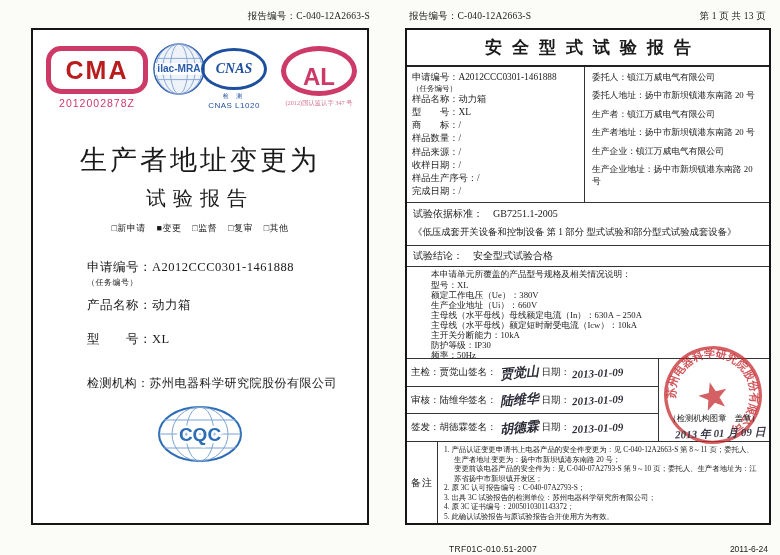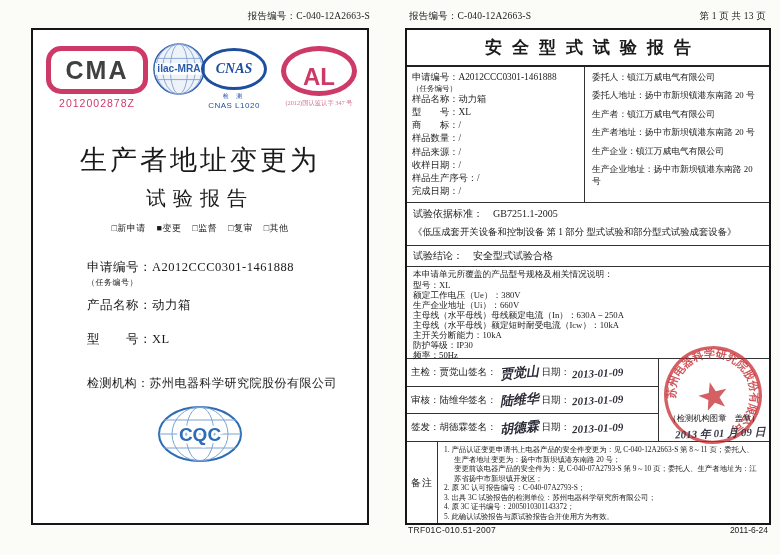--- a/index.html
+++ b/index.html
@@ -16,21 +16,21 @@
   .page{position:absolute;top:28px;background:#fff;border:2px solid #161616;box-sizing:border-box;}
   #left-page{left:31px;width:338px;height:497px;}
   #right-page{left:405px;width:366px;height:497px;display:flex;flex-direction:column;}
 
   
   .logo-row{position:absolute;top:10px;left:0;right:0;height:92px;}
   .cma-block{position:absolute;left:10px;top:6px;width:108px;text-align:center;}
   .cma-rect{width:92px;height:38px;margin:0 auto;border:5px solid #cd3a68;border-radius:15px;
     display:flex;align-items:center;justify-content:center;}
   .cma-rect span{font-family:"Liberation Sans","DejaVu Sans",sans-serif;font-weight:800;
-    font-size:25px;color:#404040;letter-spacing:2px;}
+    font-size:25px;color:#b91c1c;letter-spacing:2px;}
   .cma-num{margin-top:3px;font-size:10.5px;color:#cd3a68;letter-spacing:1px;
     font-family:"Liberation Sans",sans-serif;}
   .ilac-block{position:absolute;left:119px;top:2px;}
   .cnas-block{position:absolute;left:168px;top:8px;width:66px;text-align:center;}
   .cnas-oval{width:60px;height:36px;margin:0 auto;border:3px solid #1d4f9e;border-radius:50%;
     display:flex;align-items:center;justify-content:center;}
   .cnas-oval span{font-style:italic;font-weight:700;font-size:14px;color:#1d4f9e;}
   .cnas-sub1{font-size:6px;color:#1d4f9e;margin-top:2px;letter-spacing:3px;}
   .cnas-sub2{font-size:8px;color:#1d4f9e;letter-spacing:.5px;font-family:"Liberation Sans",sans-serif;}
   .al-block{position:absolute;left:240px;top:6px;width:92px;text-align:center;}
@@ -60,21 +60,21 @@
   .r-info{height:142px;border-bottom:1px solid #333;display:flex;box-sizing:border-box;}
   .r-info-left{width:178px;border-right:1px solid #333;padding:4px 5px;font-size:9.3px;
     line-height:13.2px;box-sizing:border-box;}
   .il-tiny{font-size:7.5px;line-height:9px;}
   .r-info-right{flex:1;padding:5px 7px 0 7px;font-size:8.8px;box-sizing:border-box;}
   .ir-line{margin-bottom:7px;line-height:11.5px;}
   .r-std{height:44px;border-bottom:1px solid #333;padding:4px 6px;box-sizing:border-box;}
   .std-l1{font-size:10px;margin-bottom:5px;}
   .std-l2{font-size:9.4px;}
   .r-concl{height:22px;border-bottom:1px solid #333;padding:3px 6px;font-size:10px;box-sizing:border-box;}
-  .r-specs{height:92px;border-bottom:1px solid #333;padding:2px 6px;font-size:8.7px;
+  .r-specs{height:92px;border-bottom:1px solid #333;padding:2px 24px;font-size:8.7px;
     line-height:10.1px;box-sizing:border-box;}
   .r-sign{height:86px;border-bottom:1px solid #333;display:flex;box-sizing:border-box;}
   .sign-left{width:252px;border-right:1px solid #333;display:flex;flex-direction:column;box-sizing:border-box;justify-content:flex-end;}
   .sign-line{flex:1;border-bottom:1px solid #333;display:flex;align-items:center;
     padding:0 4px;font-size:9.5px;white-space:nowrap;}
   .sign-line:last-child{border-bottom:none;}
   .hand{font-style:italic;display:inline-block;transform:rotate(-5deg);font-size:13px;
     font-weight:600;color:#2c2c38;margin:0 3px;}
   .hand-date{font-style:italic;display:inline-block;transform:rotate(-3deg);font-size:11px;
     font-weight:600;color:#2c2c38;margin-left:2px;}
@@ -84,21 +84,21 @@
   .seal-caption{position:absolute;bottom:17px;left:2px;right:2px;font-size:8.3px;
     text-align:center;z-index:2;}
   .seal-date{position:absolute;bottom:0;left:16px;font-size:11px;z-index:2;font-style:italic;
     font-weight:600;color:#3a3a4a;transform:rotate(-2deg);}
   .r-remarks{flex:1;display:flex;box-sizing:border-box;}
   .remark-label{width:30px;border-right:1px solid #333;display:flex;align-items:center;
     justify-content:center;font-size:10px;letter-spacing:1px;}
   .remark-body{flex:1;padding:3px 5px 2px 6px;font-size:7.4px;line-height:9.5px;}
   .remark-line.ind{padding-left:10px;}
 
-  .footer{position:absolute;top:525px;font-size:8.5px;font-family:"Liberation Sans","DejaVu Sans",sans-serif;}
+  .footer{position:absolute;top:544px;font-size:8.5px;font-family:"Liberation Sans","DejaVu Sans",sans-serif;margin-left:41px;}
   #footer-left{left:408px;letter-spacing:.3px;}
   #footer-right{right:12px;}
 </style>
 </head>
 <body>
 
 <div class="hdr" id="hdr-left">报告编号：C-040-12A2663-S</div>
 <div class="hdr" id="hdr-right">报告编号：C-040-12A2663-S</div>
 <div class="hdr" id="hdr-pages">第 1 页 共 13 页</div>
 

